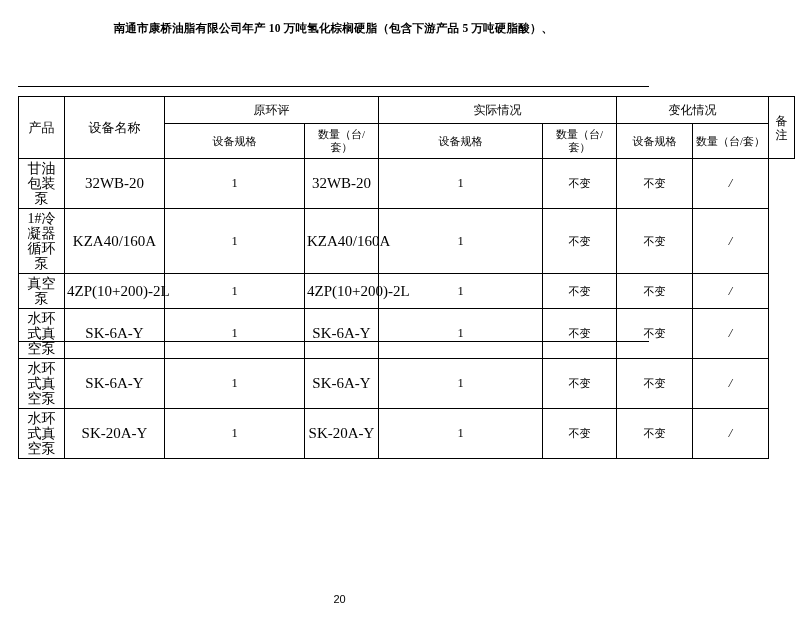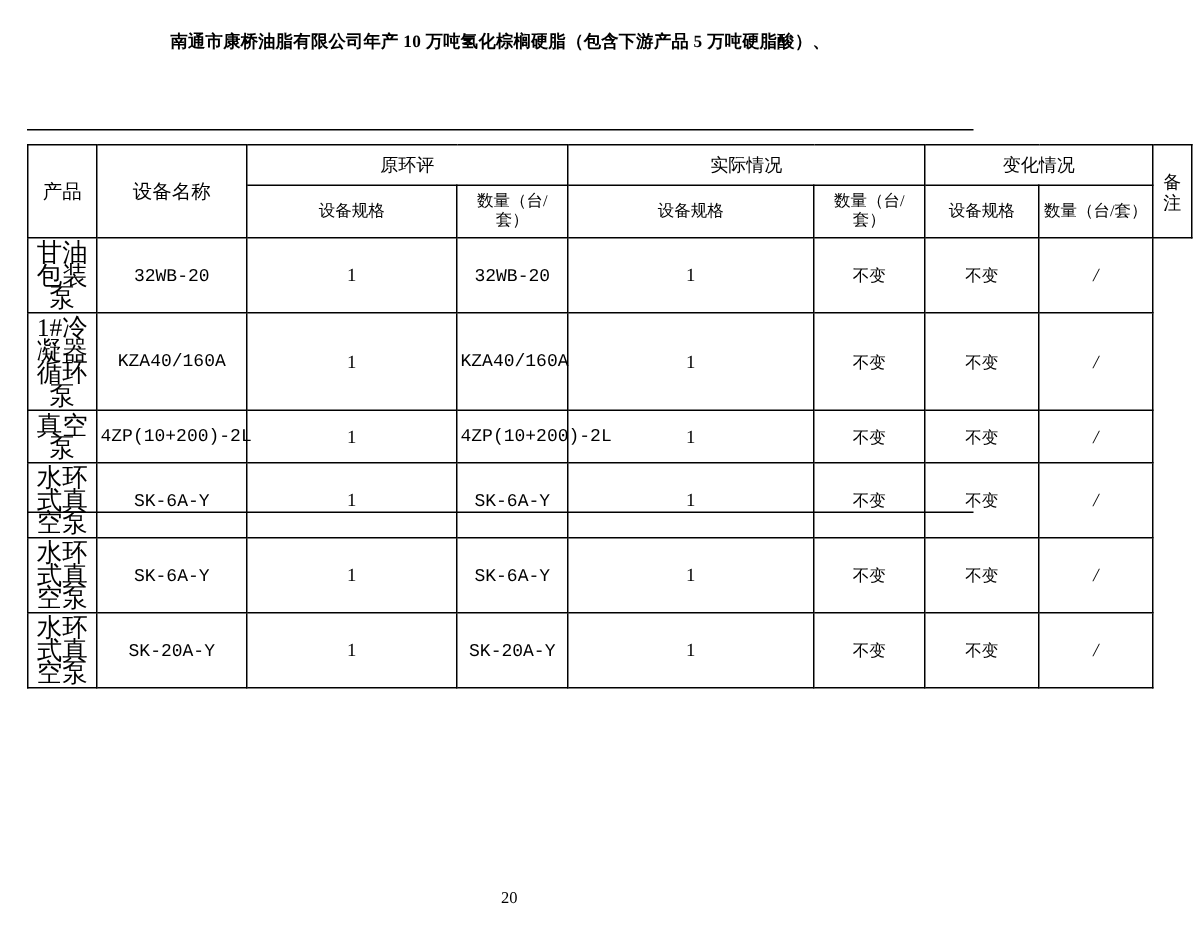--- a/index.html
+++ b/index.html
@@ -84,26 +84,26 @@
   .vert-remark {
     font-weight: bold;
     font-size: 12px;
     line-height: 14px;
     width: 26px;
   }
   .vert-remark span {
     display: block;
   }
   td.name-cell {
-    font-size: 17px;
+    font-size: 14px;
     line-height: 15px;
   }
   td.spec-cell {
-    font-family: Liberation Mono, monospace;
-    font-size: 12px;
+    font-family: Liberation Serif, serif;
+    font-size: 15px;
   }
   td.qty-cell {
     font-size: 12.5px;
   }
   td.chg-cell {
     font-size: 11px;
   }
   td.remark-cell {
     font-size: 12.5px;
     font-style: italic;
@@ -115,21 +115,21 @@
   tr.r5 td { height: 24px; }
   tr.r6 td { height: 24px; }
 
   .page-number {
     position: absolute;
     left: 12px;
     right: 0;
     top: 593px;
     text-align: center;
     font-size: 11px;
-    font-family: Liberation Serif, serif;
+    font-family: Liberation Sans, sans-serif;
   }
 </style>
 </head>
 <body>
 
 <div class="page">
 
   <div class="header-block">
     <div class="header-line">南通市康桥油脂有限公司年产 10 万吨氢化棕榈硬脂（包含下游产品 5 万吨硬脂酸）、</div>
   </div>

